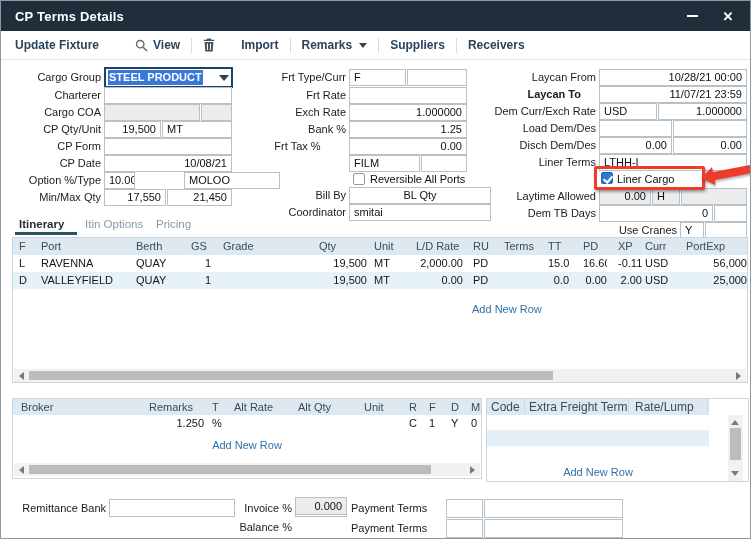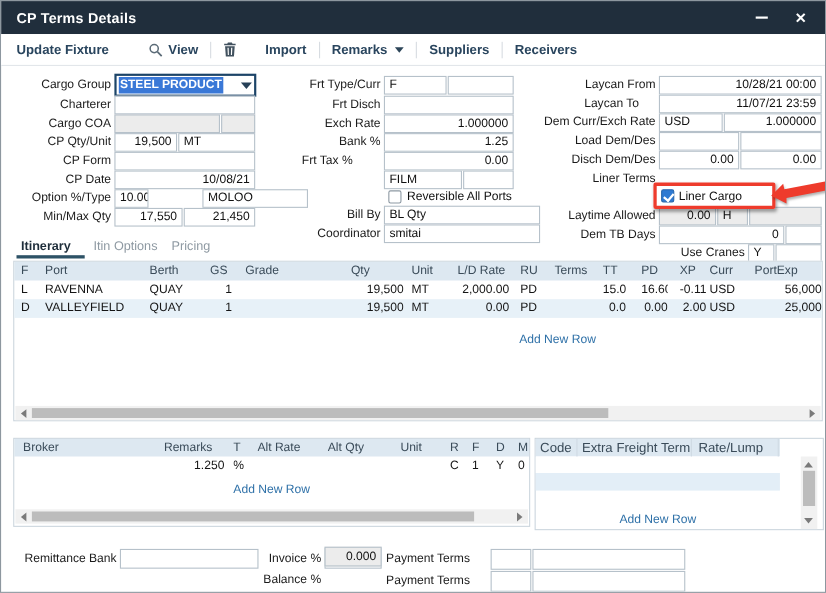--- a/index.html
+++ b/index.html
@@ -158,51 +158,52 @@
   <span class="lbl" style="left:8px;top:171px;width:92px;">Option %/Type</span>
   <div class="fld r" style="left:103px;top:171px;width:31px;">10.00</div>
   <div class="fld" style="left:135px;top:171px;width:96px;margin-left:48px;">MOLOO</div>
   <span class="lbl" style="left:8px;top:188px;width:92px;">Min/Max Qty</span>
   <div class="fld r" style="left:103px;top:188px;width:62px;">17,550</div>
   <div class="fld r" style="left:166px;top:188px;width:65px;">21,450</div>
 
   <span class="lbl" style="left:248px;top:68px;width:97px;">Frt Type/Curr</span>
   <div class="fld" style="left:348px;top:68px;width:57px;">F</div>
   <div class="fld" style="left:406px;top:68px;width:60px;"></div>
-  <span class="lbl" style="left:248px;top:86px;width:97px;">Frt Disch</span>
+  <span class="lbl" style="left:248px;top:86px;width:97px;">Frt Rate</span>
   <div class="fld" style="left:348px;top:86px;width:118px;"></div>
   <span class="lbl" style="left:248px;top:103px;width:97px;">Exch Rate</span>
   <div class="fld r" style="left:348px;top:103px;width:118px;">1.000000</div>
   <span class="lbl" style="left:248px;top:120px;width:97px;">Bank %</span>
   <div class="fld r" style="left:348px;top:120px;width:118px;">1.25</div>
   <span class="lbl" style="left:248px;top:137px;width:97px;text-align:center;">Frt Tax %</span>
   <div class="fld r" style="left:348px;top:137px;width:118px;">0.00</div>
   <div class="fld" style="left:348px;top:154px;width:71px;">FILM</div>
   <div class="fld" style="left:420px;top:154px;width:46px;"></div>
   <span class="cb" style="left:352px;top:172px;"></span>
   <span class="cblbl" style="left:369px;top:172px;">Reversible All Ports</span>
   <span class="lbl" style="left:248px;top:186px;width:97px;">Bill By</span>
-  <div class="fld" style="left:348px;top:186px;width:142px;">BL Qty</div>
+  <div class="fld" style="left:348px;top:186px;width:142px;text-align:center;">BL Qty</div>
   <span class="lbl" style="left:248px;top:203px;width:97px;">Coordinator</span>
   <div class="fld" style="left:348px;top:203px;width:142px;">smitai</div>
 
   <span class="lbl" style="left:468px;top:68px;width:127px;">Laycan From</span>
   <div class="fld r" style="left:598px;top:68px;width:148px;">10/28/21 00:00</div>
-  <span class="lbl" style="left:453px;top:85px;width:127px;">Laycan To</span>
+  <span class="lbl" style="left:453px;top:85px;width:127px;font-weight:bold;">Laycan To</span>
   <div class="fld r" style="left:598px;top:85px;width:148px;">11/07/21 23:59</div>
   <span class="lbl" style="left:468px;top:102px;width:127px;">Dem Curr/Exch Rate</span>
   <div class="fld" style="left:598px;top:102px;width:58px;">USD</div>
   <div class="fld r" style="left:657px;top:102px;width:89px;">1.000000</div>
   <span class="lbl" style="left:468px;top:119px;width:127px;">Load Dem/Des</span>
   <div class="fld r" style="left:598px;top:119px;width:73px;"></div>
   <div class="fld r" style="left:672px;top:119px;width:74px;"></div>
   <span class="lbl" style="left:468px;top:136px;width:127px;">Disch Dem/Des</span>
   <div class="fld r" style="left:598px;top:136px;width:73px;">0.00</div>
   <div class="fld r" style="left:672px;top:136px;width:74px;">0.00</div>
   <span class="lbl" style="left:468px;top:153px;width:127px;">Liner Terms</span>
+  <div class="fld" style="left:598px;top:153px;width:148px;">LTHH-I</div>
   <span class="cb on" style="left:600px;top:171px;"></span>
   <span class="cblbl" style="left:616px;top:172px;">Liner Cargo</span>
   <span class="lbl" style="left:468px;top:187px;width:127px;">Laytime Allowed</span>
   <div class="fld ro r" style="left:598px;top:187px;width:52px;">0.00</div>
   <div class="fld ro" style="left:651px;top:187px;width:28px;">H</div>
   <div class="fld ro" style="left:680px;top:187px;width:66px;"></div>
   <span class="lbl" style="left:468px;top:204px;width:127px;">Dem TB Days</span>
   <div class="fld r" style="left:598px;top:204px;width:114px;">0</div>
   <div class="fld" style="left:713px;top:204px;width:33px;"></div>
   <span class="lbl" style="left:560px;top:221px;width:116px;">Use Cranes</span>

